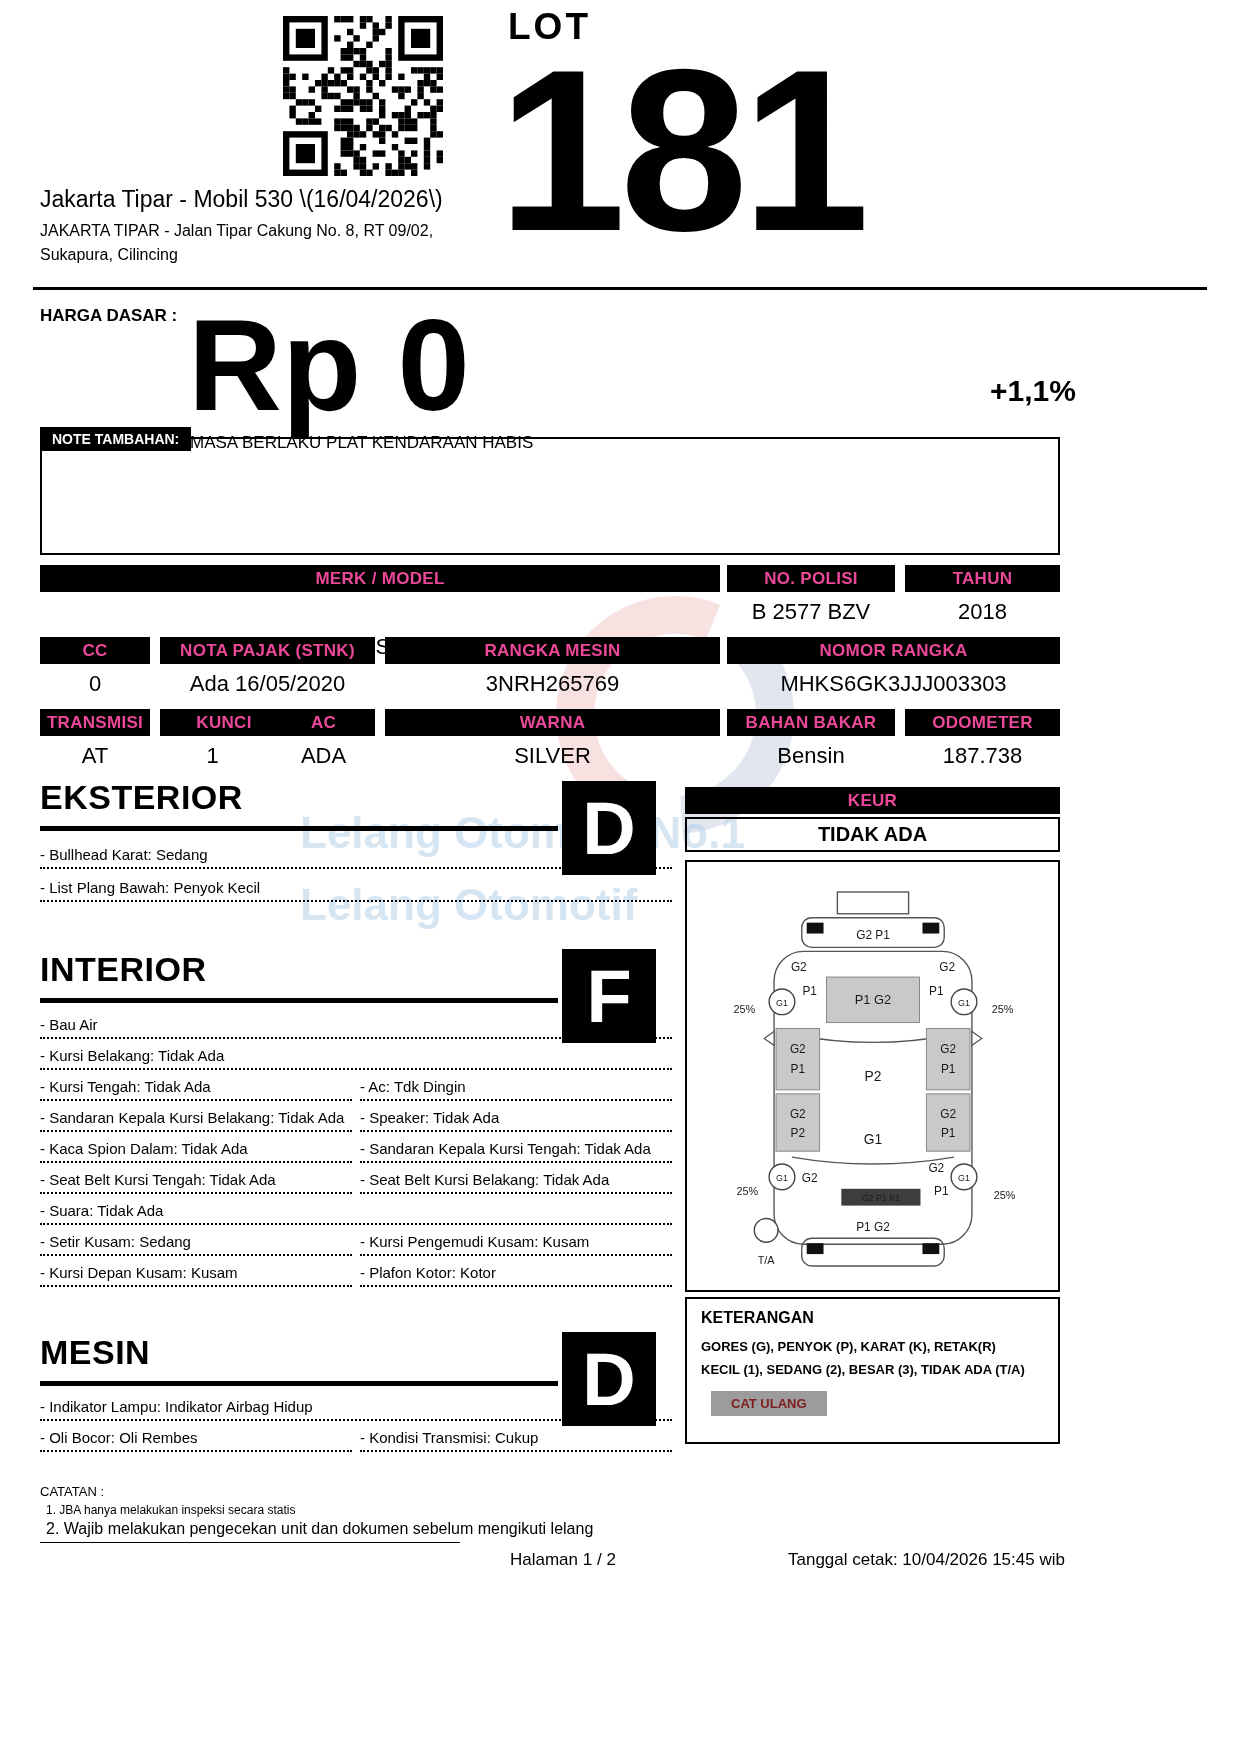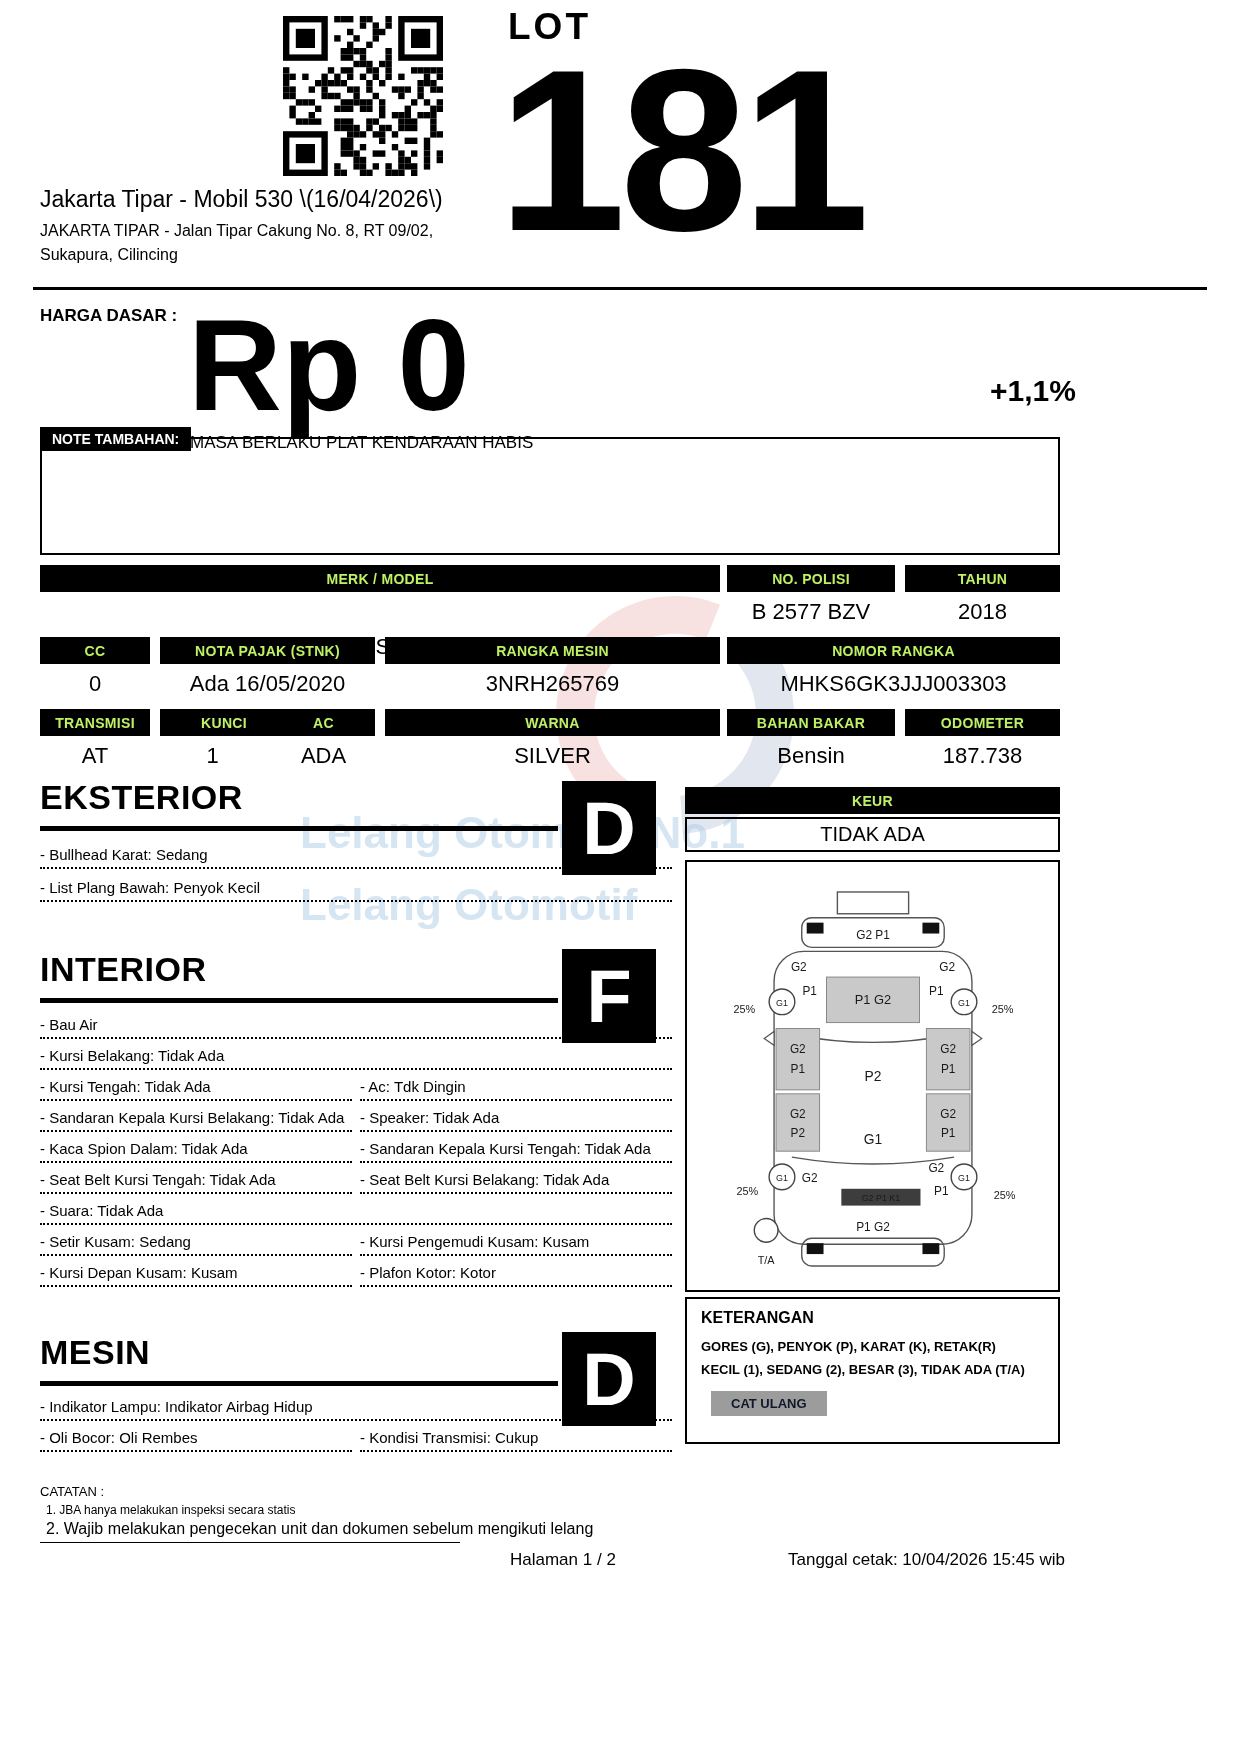--- a/index.html
+++ b/index.html
@@ -3,42 +3,42 @@
 <meta charset="utf-8">
 <style>
   *{margin:0;padding:0;box-sizing:border-box}
   html,body{background:#fff}
   .page{position:relative;width:1240px;height:1754px;background:#fff;color:#000;
         font-family:"Liberation Sans",sans-serif;overflow:hidden;margin:0 auto}
   .abs{position:absolute}
   
   .wm-text{position:absolute;font-size:44px;font-weight:bold;color:#b5d0e8;white-space:nowrap}
   
-  .th{position:absolute;background:#000;color:#bef264;font-weight:bold;font-size:14px;height:27px;
+  .th{position:absolute;background:#000;color:#ec4899;font-weight:bold;font-size:17px;height:27px;
       display:flex;align-items:center;justify-content:center;letter-spacing:.3px}
   .td{position:absolute;font-size:22px;height:38px;display:flex;align-items:center;justify-content:center}
   
   .sec-title{position:absolute;font-size:34px;font-weight:bold;letter-spacing:.5px}
   .sec-line{position:absolute;height:5px;background:#000}
   .grade{position:absolute;width:94px;height:94px;background:#000;color:#fff;
          display:flex;align-items:center;justify-content:center;font-size:74px;font-weight:bold}
   .items{position:absolute;display:flex;flex-direction:column}
   .irow{display:flex;gap:8px}
   .rows33 .irow{height:33px}
   .rows31 .irow{height:31px}
   .cell{border-bottom:2px dotted #000;font-size:15px;display:flex;align-items:flex-end;
         padding-bottom:4px;white-space:nowrap;overflow:hidden}
   .cl{width:312px}
   .cr{flex:1}
   .full .cl{width:100%}
   
   .boxed{position:absolute;border:2px solid #000}
-  .keur-value{display:flex;align-items:center;justify-content:center;font-weight:normal;font-size:20px}
+  .keur-value{display:flex;align-items:center;justify-content:center;font-weight:bold;font-size:20px}
   .diag text{font-family:"Liberation Sans",sans-serif;fill:#1a1a1a}
-  .badge{display:inline-block;background:#9c9c9c;color:#0f172a;font-size:13px;font-weight:bold;
+  .badge{display:inline-block;background:#9c9c9c;color:#7f1d1d;font-size:13px;font-weight:bold;
          padding:5px 20px;margin:14px 0 0 10px}
 </style>
 </head>
 <body>
 
 <div class="page">
 
   <div class="abs" style="left:535px;top:575px;width:280px;height:280px;opacity:.13">
     <svg width="280" height="280" viewBox="0 0 280 280">
       <circle cx="140" cy="140" r="100" fill="none" stroke="#cc2222" stroke-width="38" stroke-dasharray="300 330" transform="rotate(120 140 140)"></circle>

